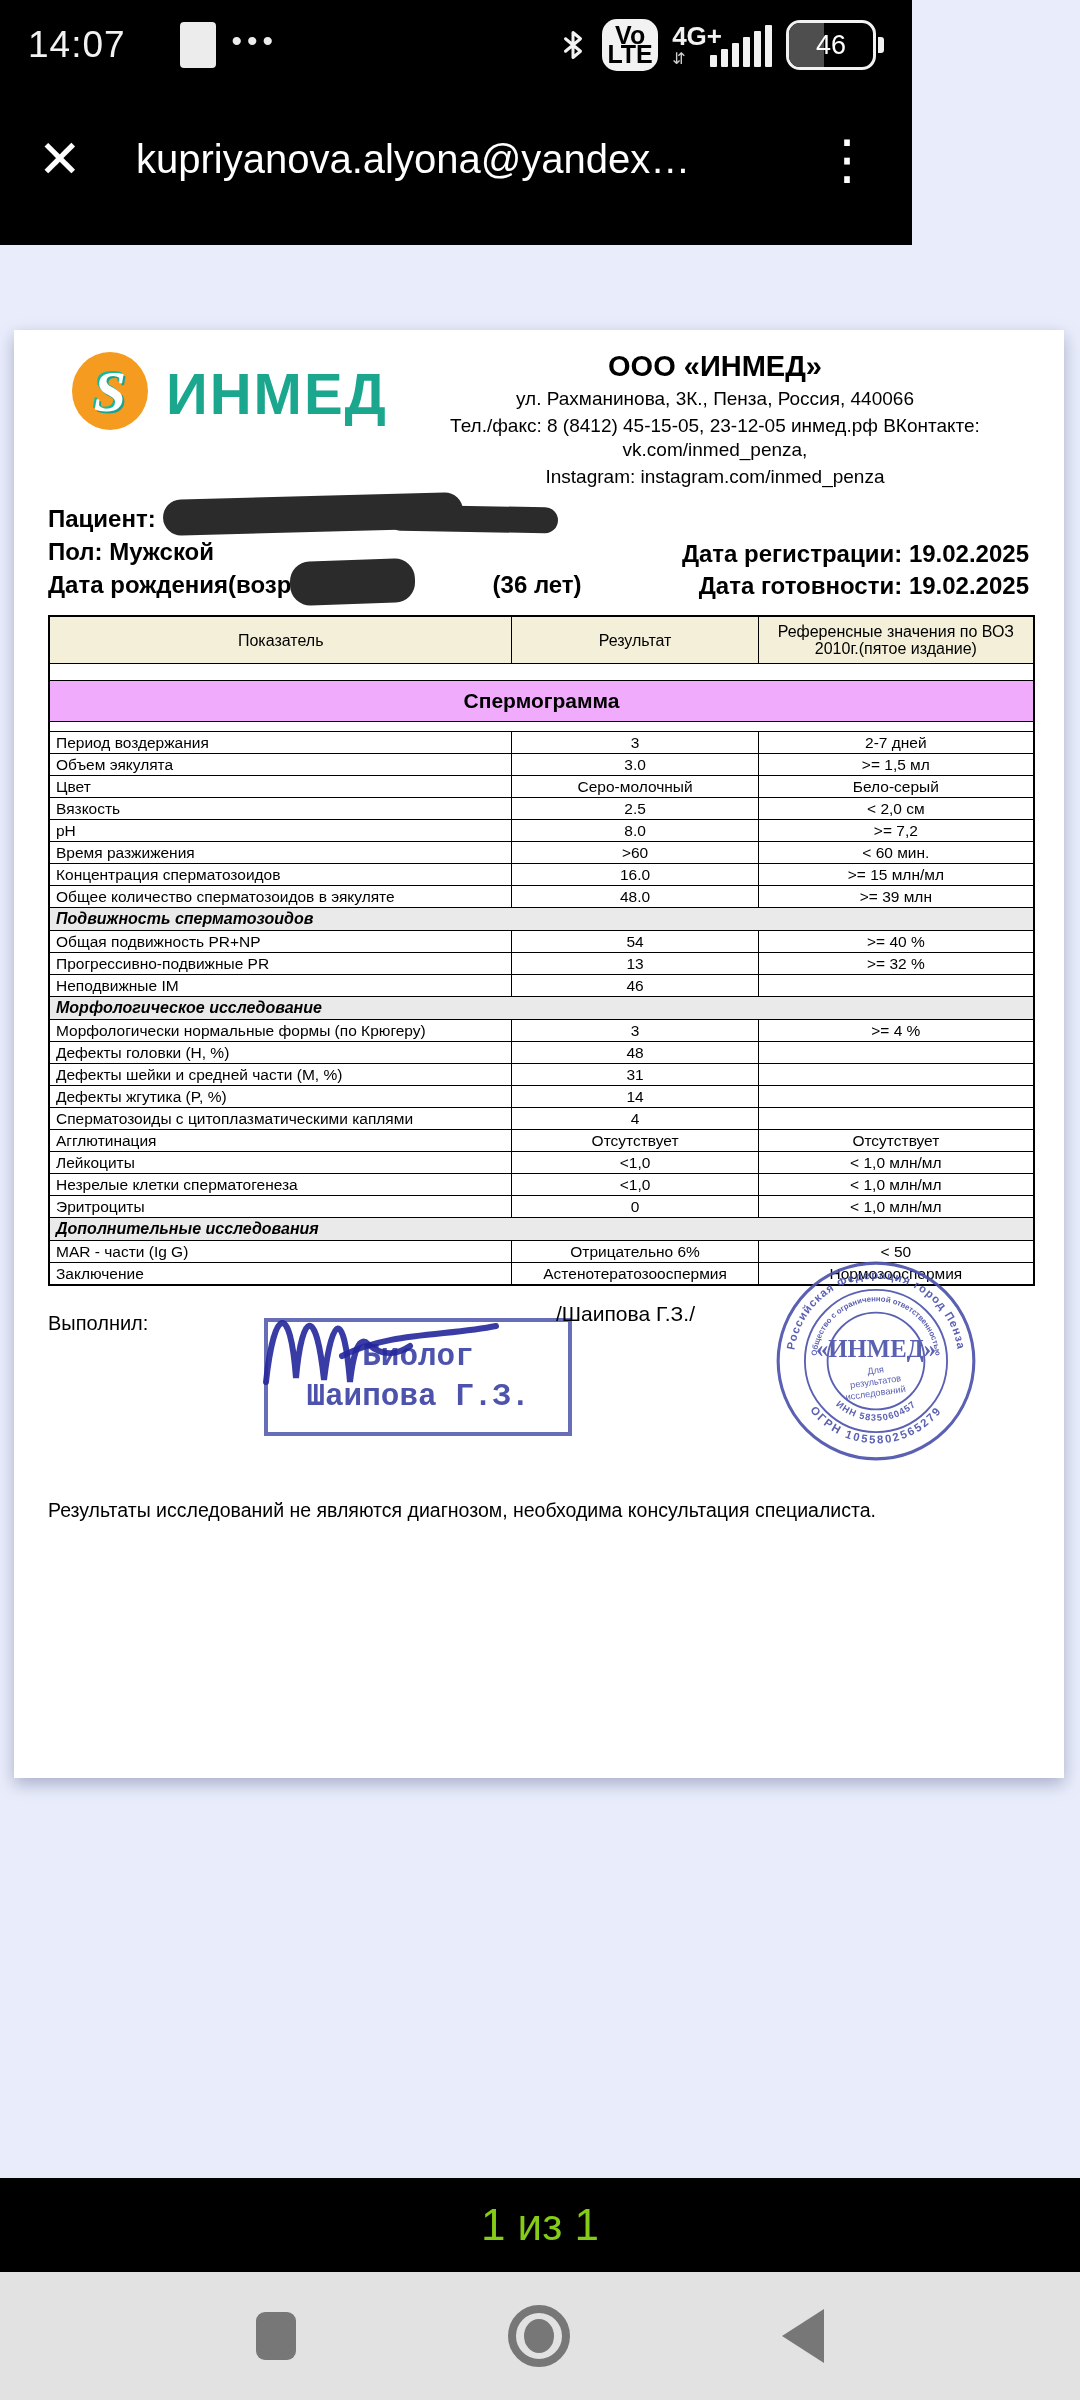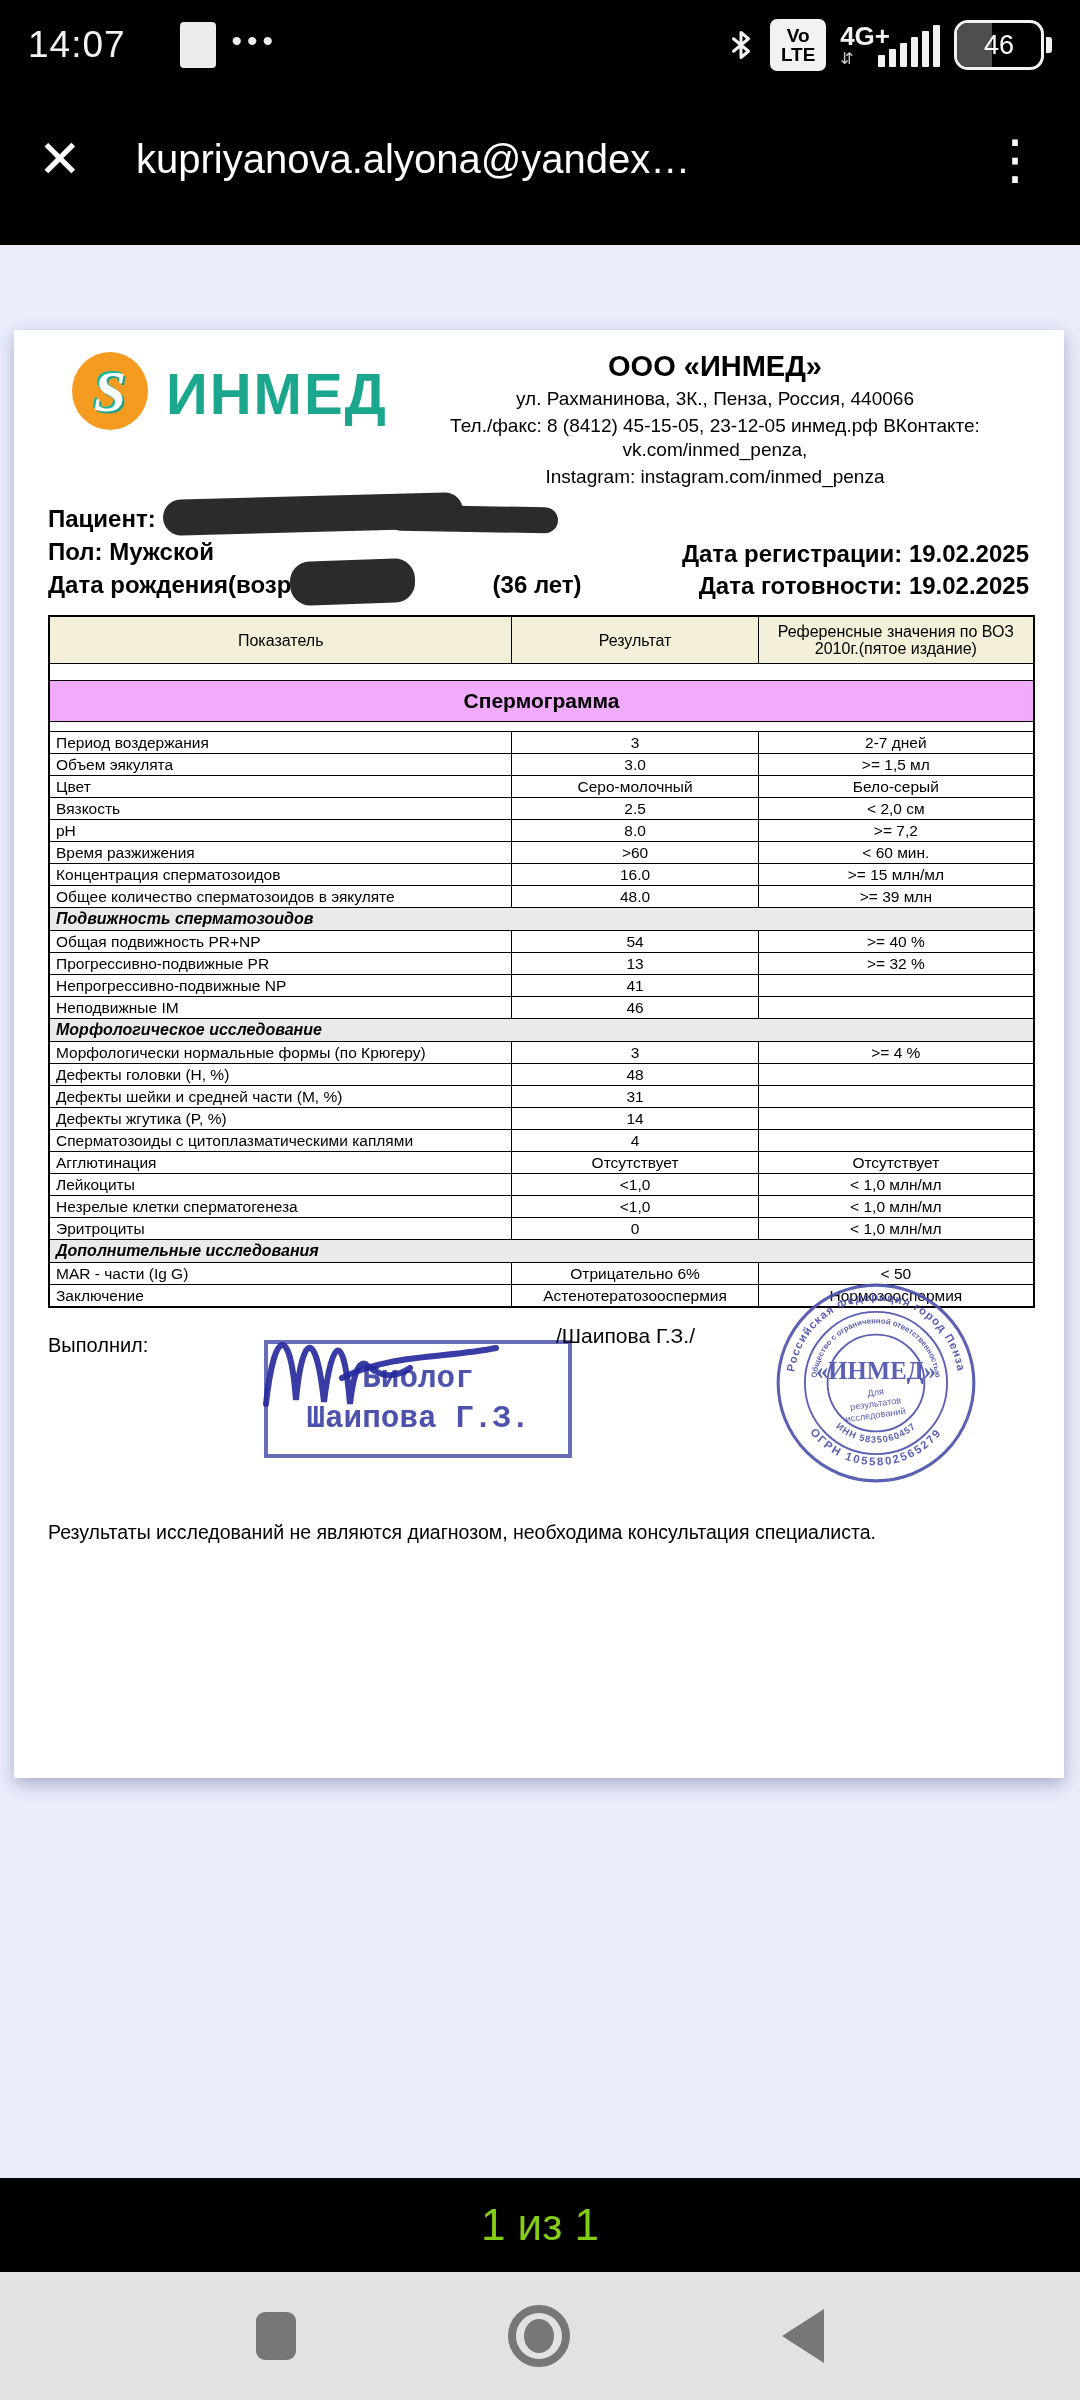--- a/index.html
+++ b/index.html
@@ -2,29 +2,29 @@
 <html><head>
 <meta charset="utf-8">
 <style>
   html,body{margin:0;padding:0;}
   body{
     width:1080px;height:2400px;position:relative;overflow:hidden;
     background:#e9edfb;
     font-family:"Liberation Sans", sans-serif;
   }
   
-  .top-black{position:absolute;left:0;top:0;width:1080px;height:245px;background:#000;color:#fff;}
+  .top-black{position:absolute;left:0;top:0;width:912px;height:245px;background:#000;color:#fff;}
   .status-row{display:flex;align-items:center;height:78px;padding:6px 28px 0 28px;}
   .time{font-size:37px;color:#f2f2f2;letter-spacing:1px;}
   .notif-square{width:36px;height:46px;background:#ececec;border-radius:4px;margin-left:54px;}
   .notif-dots{color:#ececec;font-size:30px;letter-spacing:5px;margin-left:16px;margin-top:-8px;}
   .status-right{margin-left:auto;display:flex;align-items:center;gap:14px;}
-  .volte-badge{background:#f2f2f2;color:#000;border-radius:7px;width:56px;height:52px;
+  .volte-badge{background:#f2f2f2;color:#000;border-radius:15px;width:56px;height:52px;
     display:flex;flex-direction:column;align-items:center;justify-content:center;
-    font-weight:bold;font-size:19px;line-height:19px;}
+    font-weight:bold;font-size:25px;line-height:19px;}
   .net-block{display:flex;flex-direction:column;align-items:flex-start;line-height:1;}
   .net-label{font-size:26px;font-weight:bold;color:#f2f2f2;}
   .net-arrows{font-size:16px;color:#cfcfcf;margin-top:2px;}
   .sig-bars{display:flex;align-items:flex-end;gap:4px;height:44px;margin-left:-26px;}
   .sig-bars i{display:block;width:7px;background:#f2f2f2;border-radius:1px;}
   .battery{position:relative;display:flex;align-items:center;}
   .battery .shell{width:84px;height:44px;border:3px solid #f2f2f2;border-radius:14px;
     position:relative;overflow:hidden;display:flex;align-items:center;justify-content:center;}
   .battery .fill{position:absolute;left:0;top:0;bottom:0;width:42%;background:#4e4e4e;}
   .battery .pct{position:relative;color:#fff;font-size:27px;z-index:2;}
@@ -235,25 +235,20 @@
               <td class="col1">Общая подвижность PR+NP</td>
               <td class="col2 c">54</td>
               <td class="col3 c">&gt;= 40  %</td>
             </tr>
             <tr class="">
               <td class="col1">Прогрессивно-подвижные PR</td>
               <td class="col2 c">13</td>
               <td class="col3 c">&gt;= 32 %</td>
             </tr>
             <tr class="">
-              <td class="col1">Непрогрессивно-подвижные NP</td>
-              <td class="col2 c">41</td>
-              <td class="col3 c"></td>
-            </tr>
-            <tr class="">
               <td class="col1">Неподвижные IM</td>
               <td class="col2 c">46</td>
               <td class="col3 c"></td>
             </tr>
             <tr class="section-row">
               <td colspan="3" class="">Морфологическое исследование</td>
             </tr>
             <tr class="">
               <td class="col1">Морфологически нормальные формы (по Крюгеру)</td>
               <td class="col2 c">3</td>

